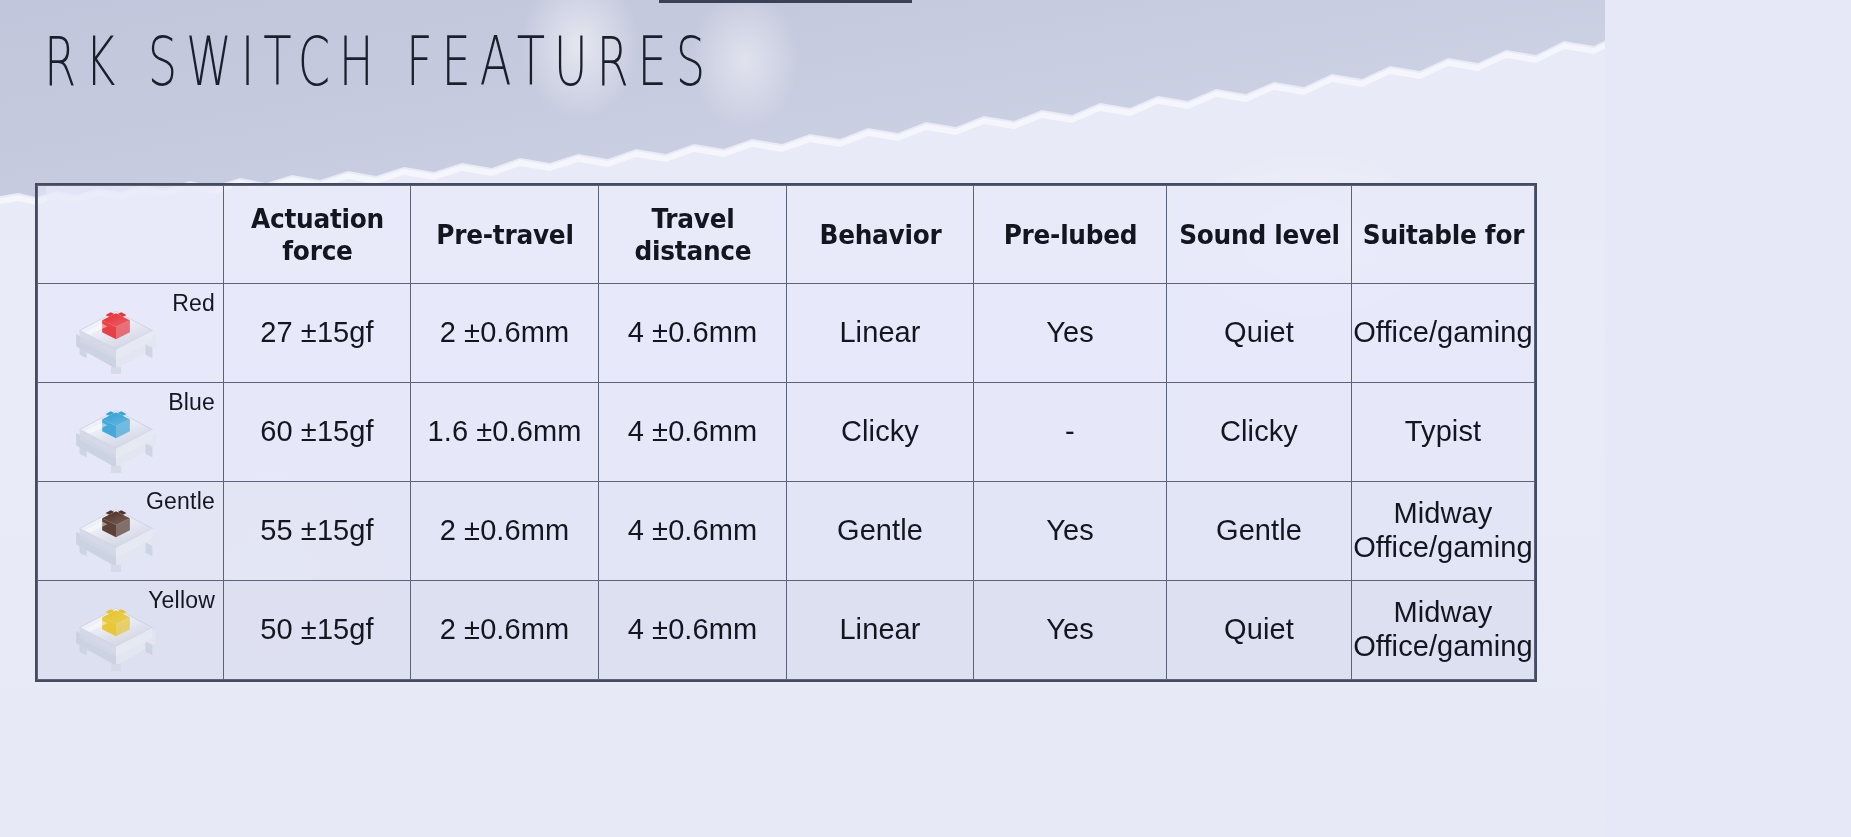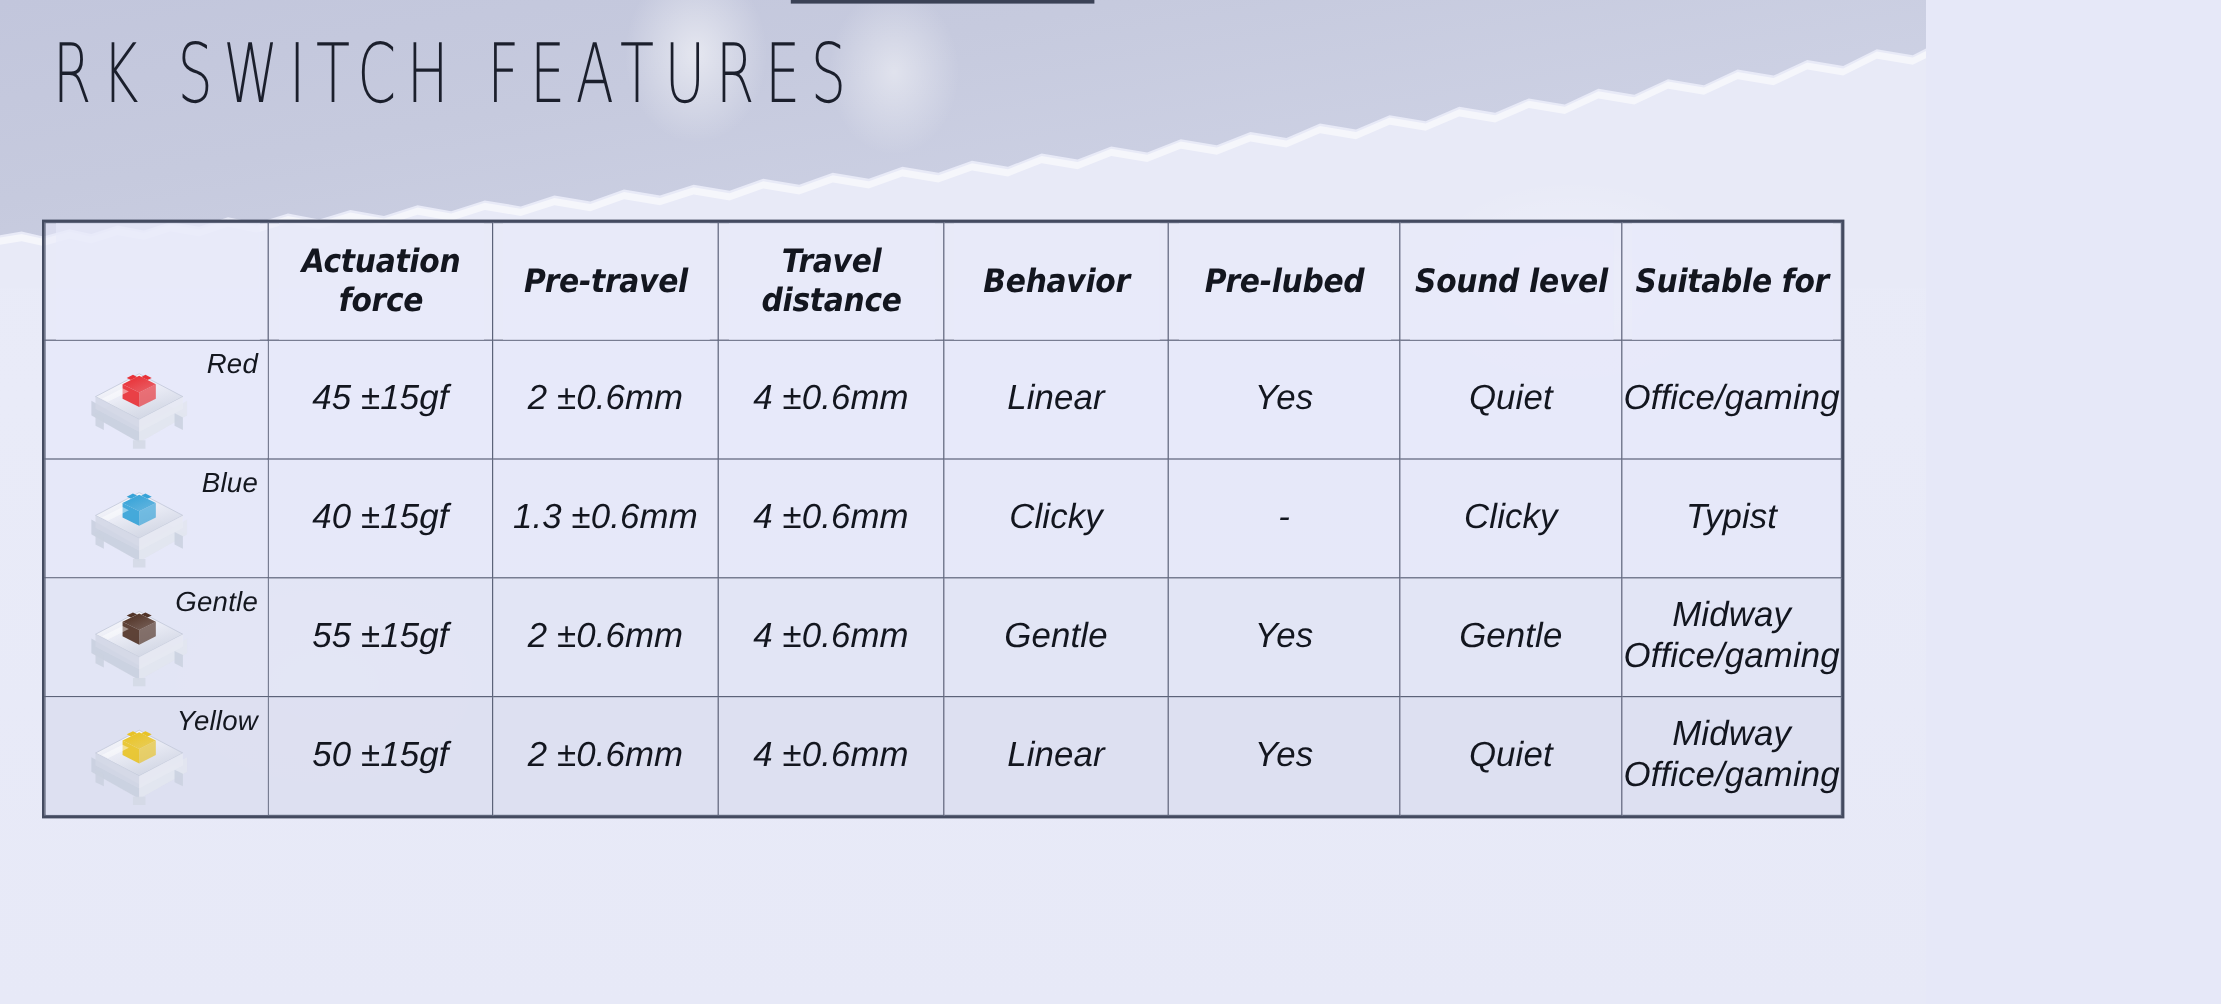--- a/index.html
+++ b/index.html
@@ -92,21 +92,21 @@
 
   #features-table td, #features-table th {
     border: 1.6px solid #5c6379;
     text-align: center;
     vertical-align: middle;
     color: #13161f;
     padding: 0;
   }
 
   
-  #features-table { outline: 2px solid #444b60; outline-offset: 0px; font-style: italic; }
+  #features-table { outline: 2px solid #444b60; outline-offset: 0px; }
 
   thead th {
     height: 98px;
     font-family: "DejaVu Sans", sans-serif;
     font-size: 27px;
     font-weight: bold;
     line-height: 1.18;
     letter-spacing: -0.3px;
     transform: scaleX(0.92);
   }
@@ -283,21 +283,21 @@
     <polygon points="76,32 76,46 60,54 60,40" fill="#e8282e" opacity="0.64"></polygon>
 
     <polygon points="48,26 54,23 58,25 52,28" fill="#e8282e" opacity="0.95"></polygon>
     <polygon points="62,25 66,23 72,26 68,28" fill="#e8282e" opacity="0.95"></polygon>
 
     <polygon points="24,46 44,36 50,39 30,49" fill="#ffffff" opacity="0.45"></polygon>
   </svg>
         <span class="switch-name">Red</span>
       </span>
     </td>
-    <td>45 ±15gf</td>
+    <td>27 ±15gf</td>
     <td class="">2 ±0.6mm</td>
     <td>4 ±0.6mm</td>
     <td class="">Linear</td>
     <td>Yes</td>
     <td>Quiet</td>
     <td>
       <span class="two-line">Office/gaming</span>
 
     </td>
         </tr>
@@ -335,22 +335,22 @@
     <polygon points="76,32 76,46 60,54 60,40" fill="#2e9fd6" opacity="0.64"></polygon>
 
     <polygon points="48,26 54,23 58,25 52,28" fill="#2e9fd6" opacity="0.95"></polygon>
     <polygon points="62,25 66,23 72,26 68,28" fill="#2e9fd6" opacity="0.95"></polygon>
 
     <polygon points="24,46 44,36 50,39 30,49" fill="#ffffff" opacity="0.45"></polygon>
   </svg>
         <span class="switch-name">Blue</span>
       </span>
     </td>
-    <td>40 ±15gf</td>
-    <td class="">1.3 ±0.6mm</td>
+    <td>60 ±15gf</td>
+    <td class="">1.6 ±0.6mm</td>
     <td>4 ±0.6mm</td>
     <td class="">Clicky</td>
     <td>-</td>
     <td>Clicky</td>
     <td>
       <span class="two-line">Typist</span>
 
     </td>
         </tr>
         <tr class="row-3">

